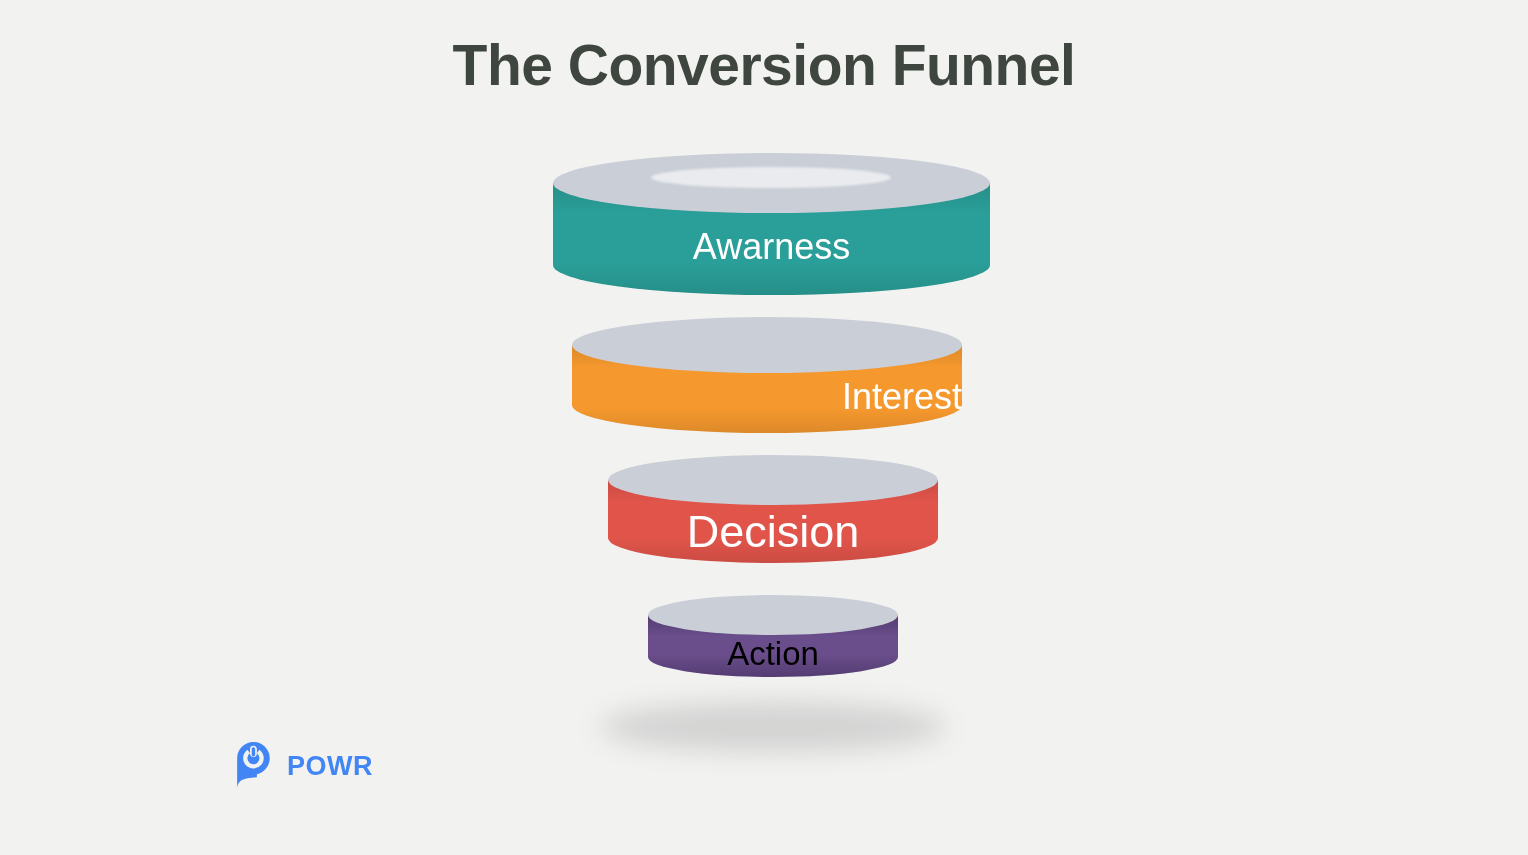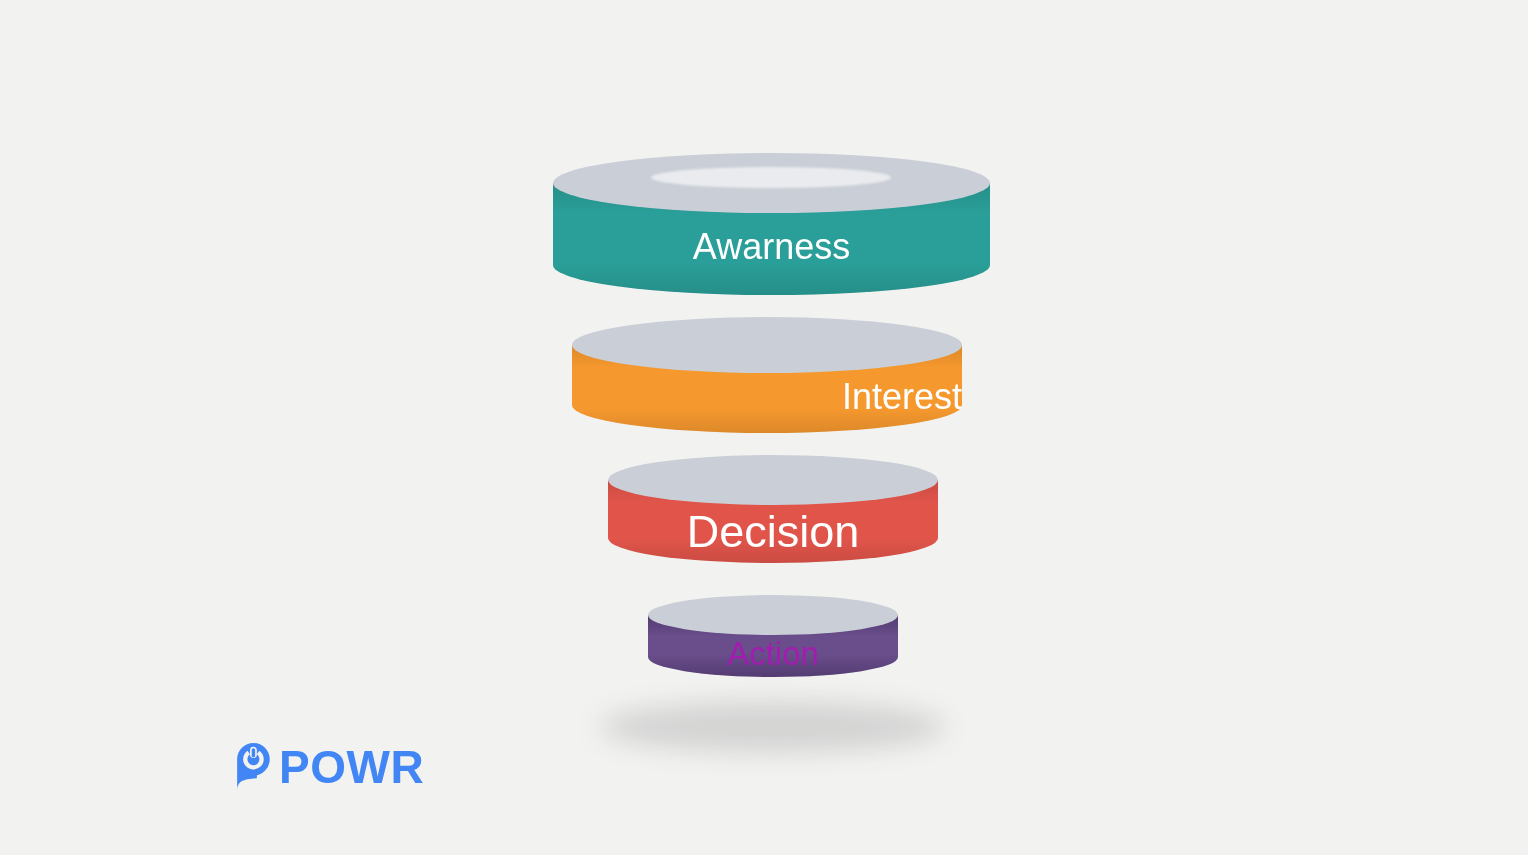--- a/index.html
+++ b/index.html
@@ -70,47 +70,48 @@
   .l2 .label{ top:54px; font-size:45px; }
 
   
   .l3 { left:648px; top:595px; width:250px; height:82px; }
   .l3 .top  { height:40px; }
   .l3 .side { top:20px; height:62px; background:var(--layer3,#6A4E8C);
               border-radius:0 0 50% 50% / 0 0 20px 20px; }
   .l3 .side::after {
     background: linear-gradient(180deg, rgba(20,10,40,.28) 0%, rgba(0,0,0,0) 35%, rgba(0,0,0,0) 62%, rgba(20,10,40,.26) 100%);
   }
-  .l3 .label{ top:42px; font-size:33px; color:#a21caf; }
+  .l3 .label{ top:42px; font-size:33px; color:#000000; }
 
   
   .ground-shadow {
     position:absolute; left:600px; top:702px; width:346px; height:50px;
     border-radius:50%;
     background: rgba(50,54,58,.16);
     filter: blur(13px);
   }
 
   
   .brand {
     position:absolute; left:226px; top:740px;
     display:flex; align-items:center;
   }
   .brand svg { display:block; }
   .brand .brand-text {
-    margin-left:5px;
-    font-size:46px; font-weight:700; letter-spacing:0.5px;
+    margin-left:13px;
+    font-size:27px; font-weight:700; letter-spacing:0.5px;
     color: var(--blue, #4285F4);
   }
 </style>
 </head>
 <body>
 
 <div class="stage">
 
+  <h1 class="title">The Conversion Funnel</h1>
 
   <div>
 
     <div class="layer l0">
       <div class="side"></div>
       <div class="top"></div>
       <div class="hole"></div>
       <div class="label">Awarness</div>
     </div>
 

